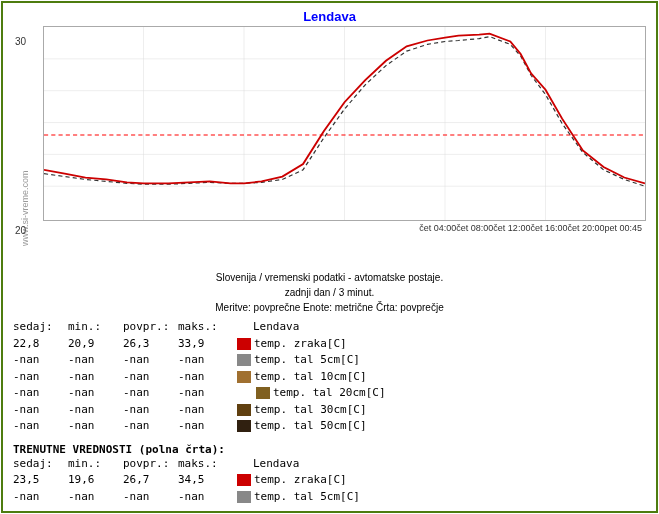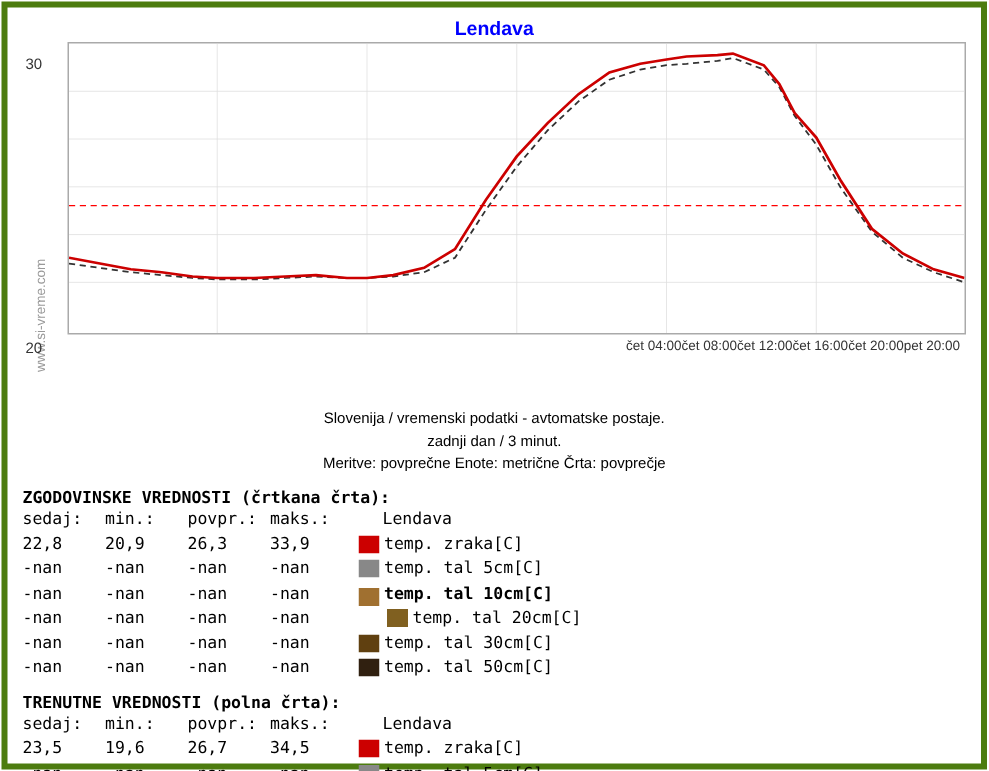--- a/index.html
+++ b/index.html
@@ -6,21 +6,21 @@
     body {
       font-family: Arial, sans-serif;
       font-size: 11px;
       background: #fff;
       color: #000;
       width: 659px;
       height: 514px;
       overflow: hidden;
     }
     .outer-border {
-      border: 4px solid #4d7c0f;
+      border: 2px solid #4d7c0f;
       width: 657px;
       height: 512px;
       margin: 1px;
       position: relative;
     }
     .title {
       text-align: center;
       font-size: 13px;
       font-weight: bold;
       color: #00f;
@@ -94,34 +94,33 @@
 
         <polyline fill="none" stroke="#cc0000" stroke-width="1.8" points="0,148 20,152 40,156 60,158 80,161 96,162 120,162 140,161 160,160 180,162 193,162 210,160 230,155 250,142 270,108 290,78 310,55 330,35 350,20 370,14 387,11 400,9 420,8 430,7 450,15 460,28 470,48 484,65 500,95 520,128 540,145 560,156 580,162"></polyline>
       </svg>
 
       <div style="display:flex; justify-content:flex-end; padding:2px 0; font-size:9px; color:#333; width:100%;">
         <span style="margin-left:12px;">čet 04:00</span>
         <span>čet 08:00</span>
         <span>čet 12:00</span>
         <span>čet 16:00</span>
         <span>čet 20:00</span>
-        <span style="margin-right:4px;">pet 20:00</span>
+        <span style="margin-right:4px;">pet 00:45</span>
       </div>
     </div>
     <div style="width:10px; flex-shrink:0;"></div>
   </div>
 
   <div class="caption-block">
     <div>Slovenija / vremenski podatki - avtomatske postaje.</div>
     <div>zadnji dan / 3 minut.</div>
     <div>Meritve: povprečne  Enote: metrične  Črta: povprečje</div>
   </div>
 
   <div class="data-section">
-    <div class="section-title">ZGODOVINSKE VREDNOSTI (črtkana črta):</div>
     <div class="data-row">
       <span class="col-sedaj">sedaj:</span>
       <span class="col-min">min.:</span>
       <span class="col-povpr">povpr.:</span>
       <span class="col-maks">maks.:</span>
       <span style="margin-left:20px;">Lendava</span>
     </div>
 
     <div id="historic-rows">
         <div class="data-row">
@@ -144,21 +143,21 @@
         <svg width="14" height="12" style="margin-right:3px;vertical-align:middle;flex-shrink:0;">
       <rect x="0" y="0" width="14" height="12" fill="#888"></rect>
     </svg>temp. tal  5cm[C]
       </span>
     </div>
         <div class="data-row">
       <span class="col-sedaj">-nan</span>
       <span class="col-min">-nan</span>
       <span class="col-povpr">-nan</span>
       <span class="col-maks">-nan</span>
-      <span style="display:inline-flex;align-items:flex-end;margin-left:4px;font-weight:bold;">
+      <span style="display:inline-flex;align-items:center;margin-left:4px;">
         <svg width="14" height="12" style="margin-right:3px;vertical-align:middle;flex-shrink:0;">
       <rect x="0" y="0" width="14" height="12" fill="#a07030"></rect>
     </svg>temp. tal 10cm[C]
       </span>
     </div>
         <div class="data-row">
       <span class="col-sedaj">-nan</span>
       <span class="col-min">-nan</span>
       <span class="col-povpr">-nan</span>
       <span class="col-maks">-nan</span>

